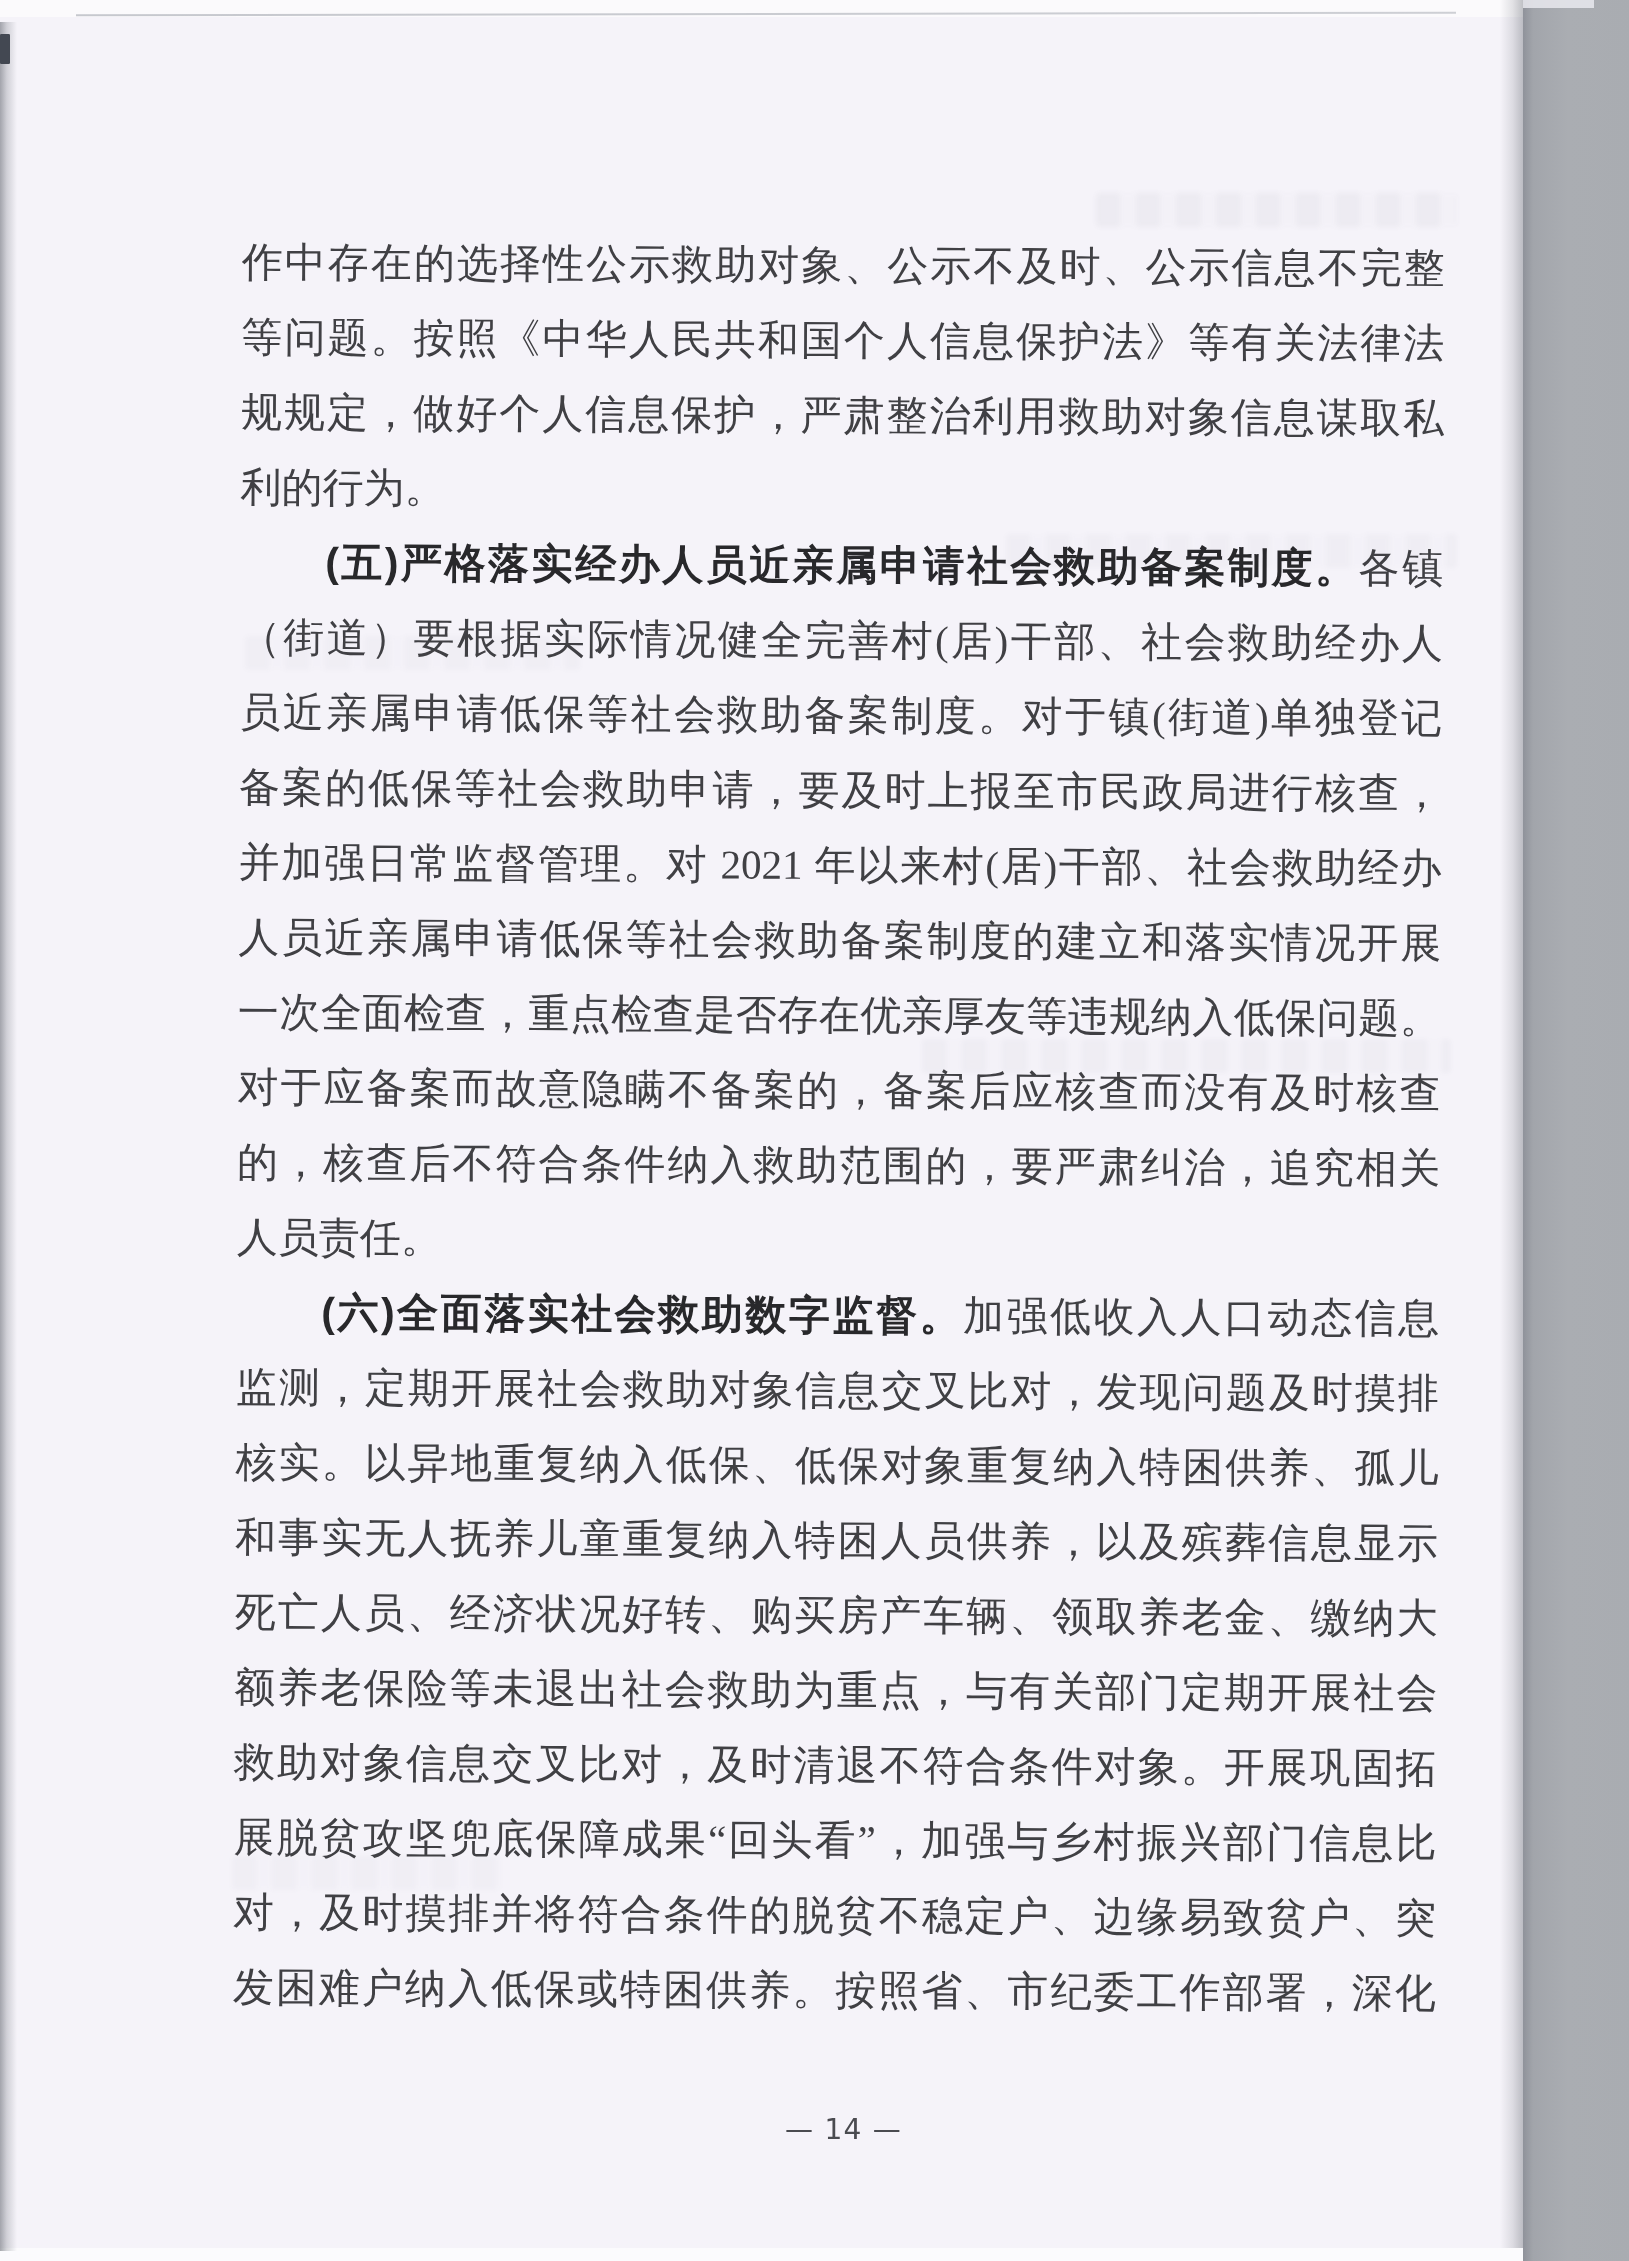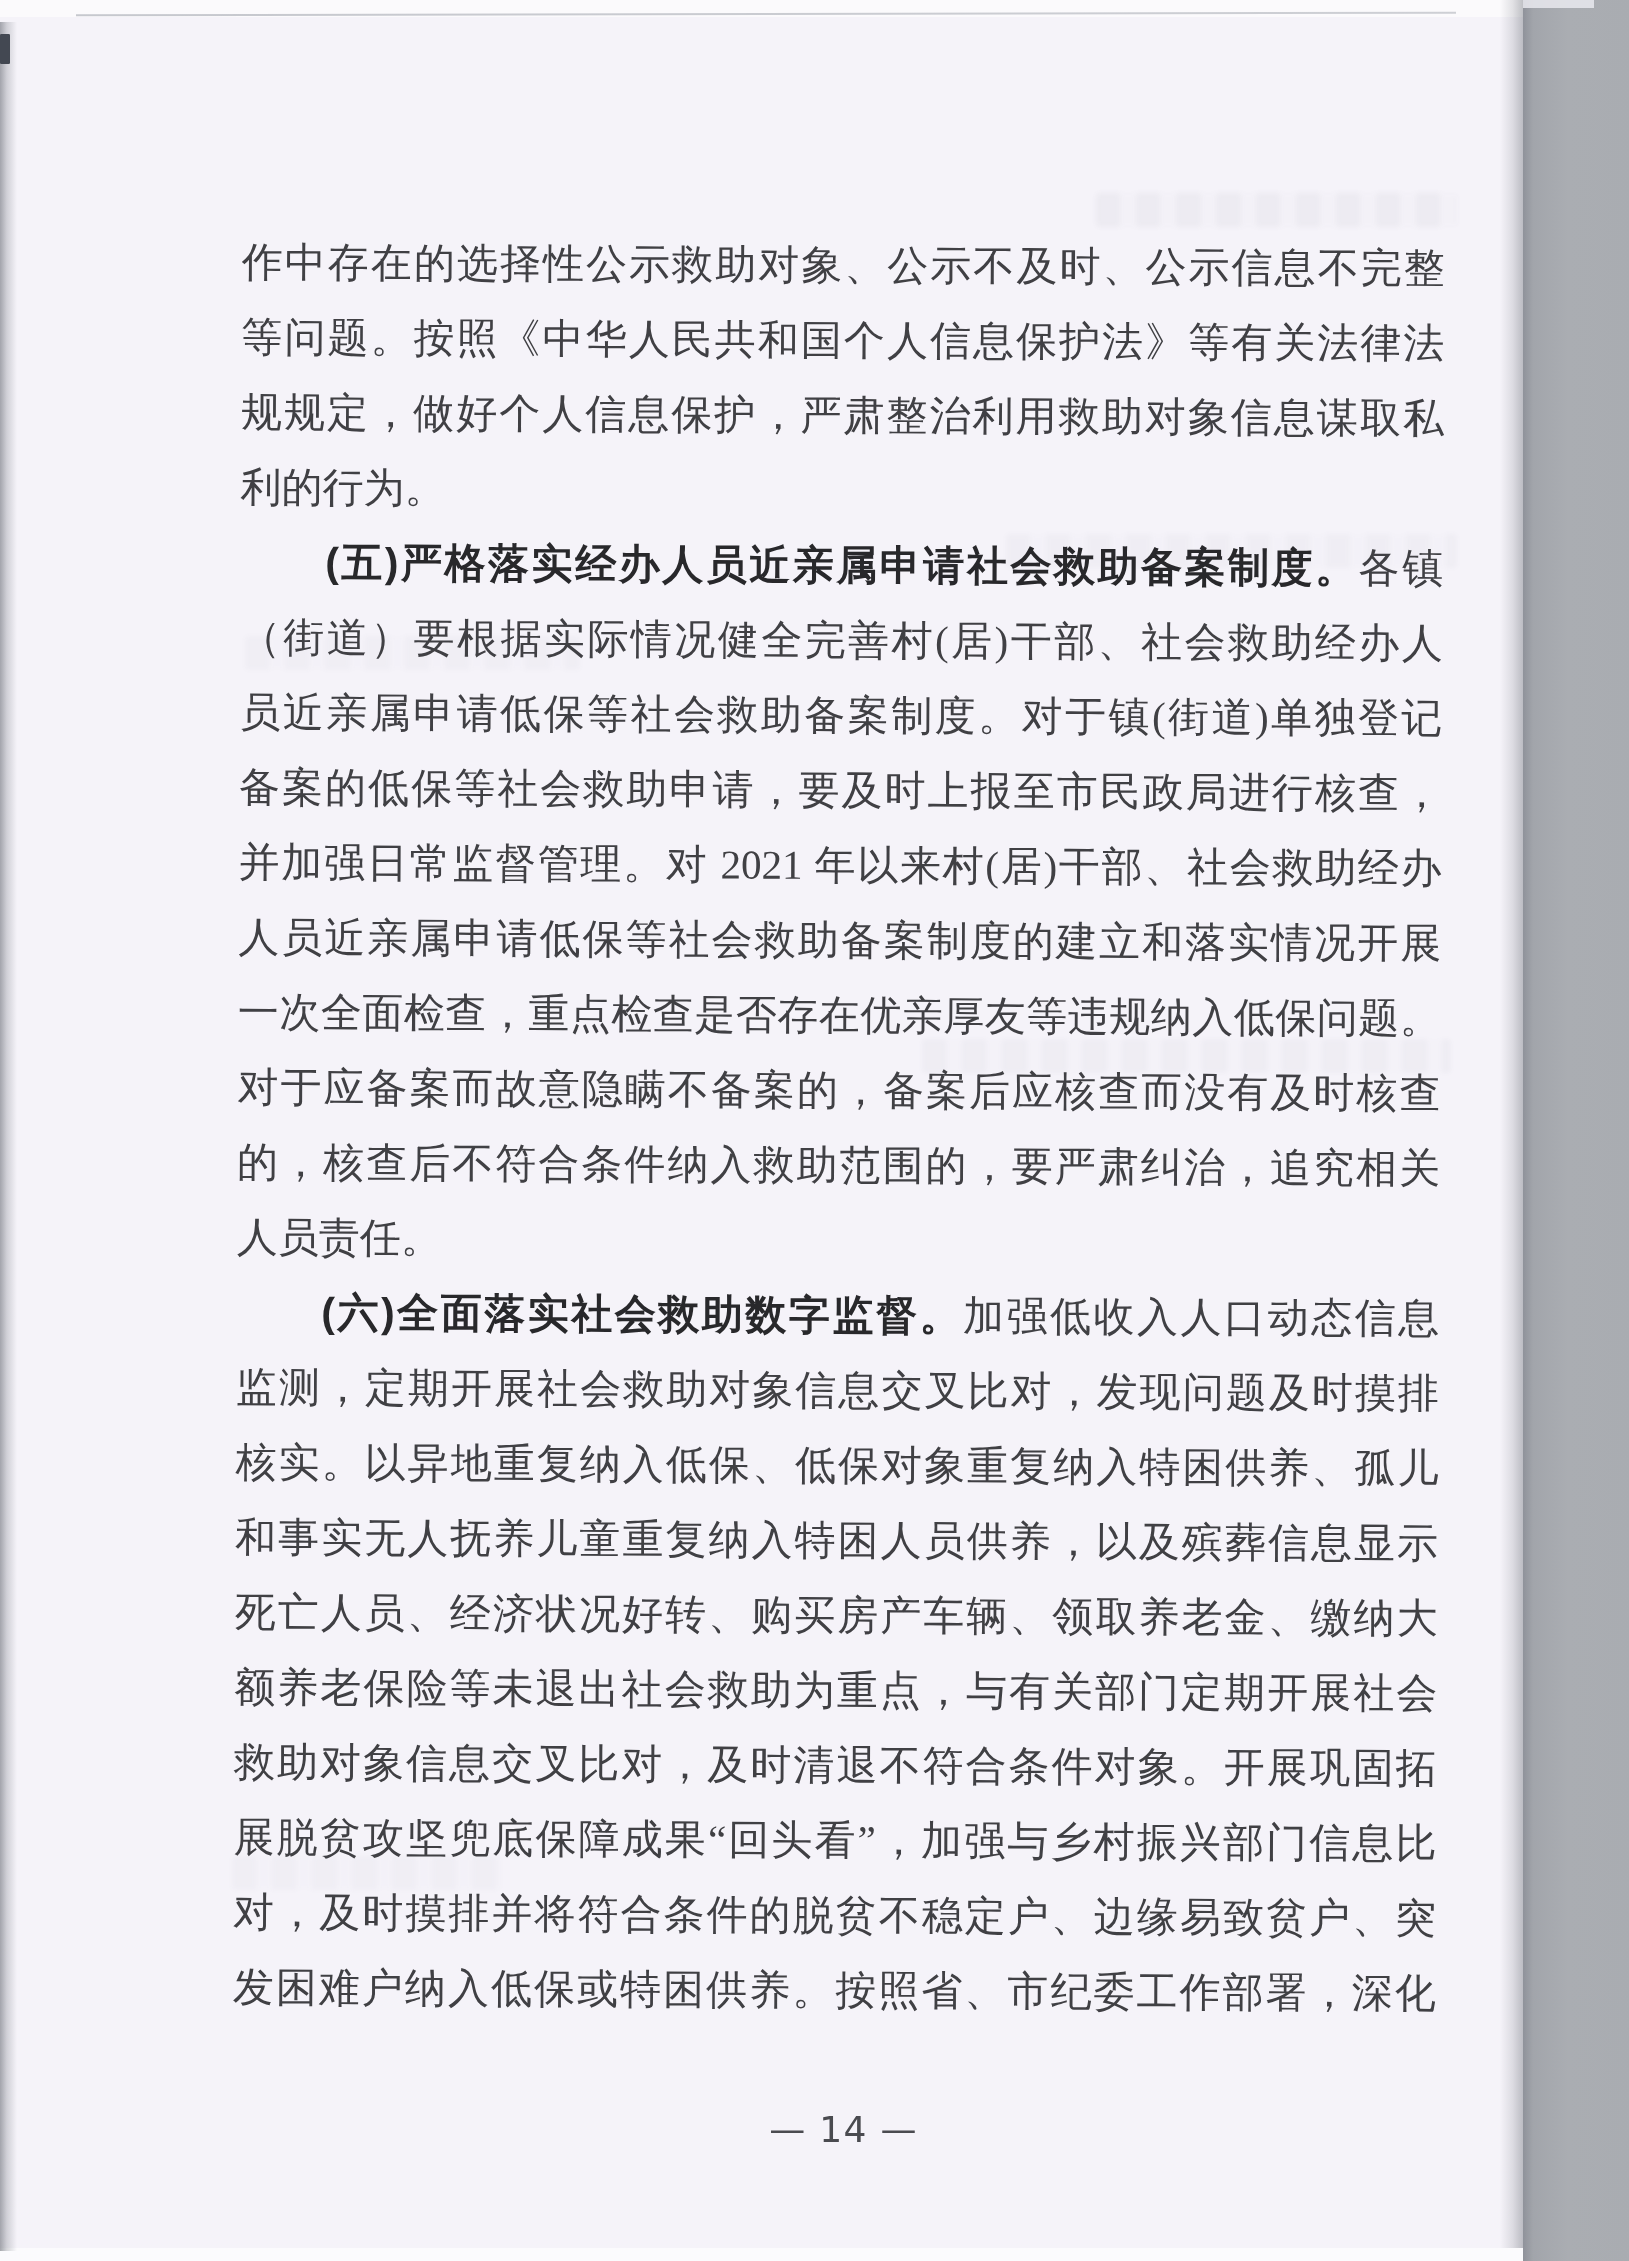--- a/index.html
+++ b/index.html
@@ -72,21 +72,21 @@
     text-align:justify;text-align-last:justify;text-justify:inter-character;
   }
   .line.ind{padding-left:85px;}
   .seg{font-weight:400;}
   .seg.bold{
     font-weight:700;color:var(--heading,#28282b);
     font-family:"Liberation Sans",sans-serif;
   }
   .footer{
     position:absolute;left:242px;top:2110px;width:1203px;height:39px;line-height:39px;
-    text-align:center;font-size:36px;color:#4a4b50;
+    text-align:center;font-size:28px;color:#4a4b50;
     font-family:"DejaVu Sans",sans-serif;letter-spacing:1.3px;
   }
 </style>
 </head>
 <body>
 
 <div class="scan-root">
 
   <div class="gray-field"></div>
   <div class="corner-sliver"></div>

